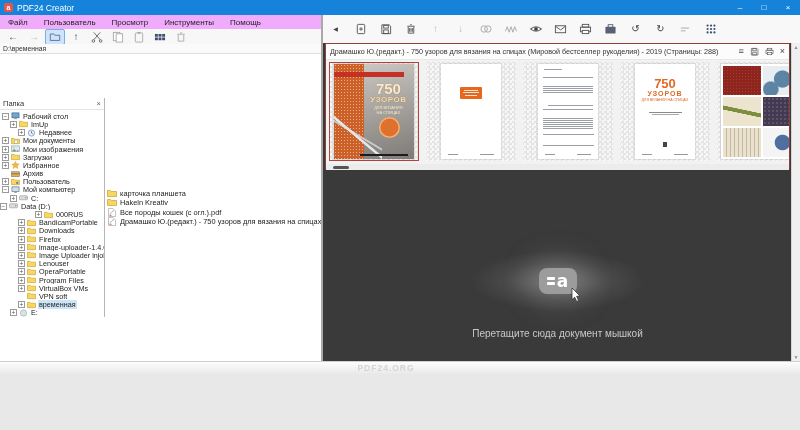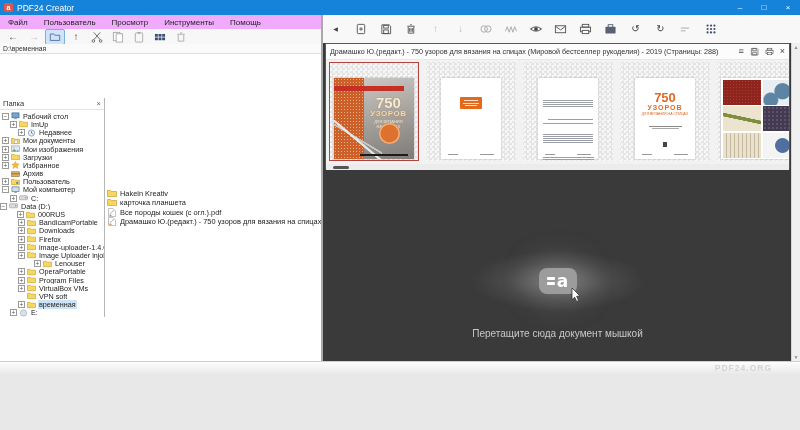--- a/index.html
+++ b/index.html
@@ -79,21 +79,21 @@
 
   .thumbs{height:102px;flex:none;display:flex;gap:7px;padding:2px 0 0 3px;overflow:hidden;}
   .thumb{flex:none;width:88px;height:97px;position:relative;border:1px solid transparent;
     background:conic-gradient(#e4e4e4 25%,#f7f7f7 0 50%,#e4e4e4 0 75%,#f7f7f7 0) 0 0/5px 5px;}
   .thumb.selected{border-color:#b2453c;}
   .thumb-scroll{height:6px;flex:none;background:#ececec;position:relative;}
   .ts-handle{position:absolute;left:7px;top:2px;width:16px;height:2.5px;background:#555;
     border-radius:2px;}
 
   
-  .pg{position:absolute;top:15px;bottom:1px;background:#fff;box-shadow:0 0 2px rgba(0,0,0,.25);}
+  .pg{position:absolute;top:1px;bottom:1px;background:#fff;box-shadow:0 0 2px rgba(0,0,0,.25);}
   .pg.cover{left:4px;right:4px;overflow:hidden;}
   .cov-l{position:absolute;top:0;bottom:0;left:0;width:38%;background-color:#cd5f28;
     background-image:radial-gradient(circle,rgba(255,240,215,.55) 0 .5px,transparent .7px);
     background-size:3px 3px;}
   .cov-r{position:absolute;top:0;bottom:0;left:38%;right:0;
     background:linear-gradient(165deg,#cac7c3 0%,#a09c98 55%,#7e7b78 100%);}
   .cov-stripe{position:absolute;top:8px;left:0;right:10px;height:5px;background:#c52f24;}
   .cov-txt{position:absolute;left:36%;right:0;top:17px;text-align:center;}
   .c750{font-size:15px;font-weight:bold;color:#f5ecd4;line-height:1;
     text-shadow:0 0 1px #b06a2a;}
@@ -150,21 +150,21 @@
     align-items:center;justify-content:center;gap:2px;
     box-shadow:0 0 26px 10px rgba(140,140,140,.35);}
   .logo-bars{display:flex;flex-direction:column;gap:2.5px;}
   .logo-bars i{display:block;width:8px;height:2.5px;background:#fff;border-radius:1px;}
   .logo-a{color:#fff;font-size:17px;font-weight:bold;line-height:1;font-family:"DejaVu Sans",sans-serif;}
   .cursor{position:absolute;left:55%;top:58%;}
   .drop-hint{margin-top:8px;font-size:10px;color:#c9c9c9;}
 
   
   .statusbar{height:12px;flex:none;background:linear-gradient(#fdfdfd,#e9e9ec);
-    border-top:1px solid #cfcfcf;display:flex;align-items:center;justify-content:flex-end;
+    border-top:1px solid #cfcfcf;display:flex;align-items:center;justify-content:center;
     padding-right:28px;font-size:8.5px;font-weight:bold;letter-spacing:1px;color:#d4d4d8;}
 </style>
 </head>
 <body>
 
 <div class="app">
 
   <div class="titlebar">
     <span class="appicon">a</span>
     <span>PDF24 Creator</span>
@@ -333,21 +333,21 @@
                 <span class="tlabel">C:</span>
               </div>
               <div class="trow" style="padding-left: 0;">
                 <span class="tg">−</span>
                 <svg class="tic" viewBox="0 0 10 9">
                   <rect x=".5" y="2" width="9" height="4.5" rx="1" fill="#dcdcdc" stroke="#8a8a8a" stroke-width=".6"></rect>
                   <circle cx="7.5" cy="4.2" r=".7" fill="#59a059"></circle>
                 </svg>
                 <span class="tlabel">Data (D:)</span>
               </div>
-              <div class="trow" style="padding-left: 17px;">
+              <div class="trow" style="padding-left: 35px;">
                 <span class="tg">+</span>
                 <svg class="tic" viewBox="0 0 10 9">
                   <path d="M.5 1.5h3l1 1h5v5h-9z" fill="#f7d761" stroke="#c79f2e" stroke-width=".7"></path>
                 </svg>
                 <span class="tlabel">000RUS</span>
               </div>
               <div class="trow" style="padding-left: 18px;">
                 <span class="tg">+</span>
                 <svg class="tic" viewBox="0 0 10 9">
                   <path d="M.5 1.5h3l1 1h5v5h-9z" fill="#f7d761" stroke="#c79f2e" stroke-width=".7"></path>
@@ -375,21 +375,21 @@
                 </svg>
                 <span class="tlabel">image-uploader-1.4.0</span>
               </div>
               <div class="trow" style="padding-left: 18px;">
                 <span class="tg">+</span>
                 <svg class="tic" viewBox="0 0 10 9">
                   <path d="M.5 1.5h3l1 1h5v5h-9z" fill="#f7d761" stroke="#c79f2e" stroke-width=".7"></path>
                 </svg>
                 <span class="tlabel">Image Uploader injob</span>
               </div>
-              <div class="trow" style="padding-left: 34px;">
+              <div class="trow" style="padding-left: 18px;">
                 <span class="tg">+</span>
                 <svg class="tic" viewBox="0 0 10 9">
                   <path d="M.5 1.5h3l1 1h5v5h-9z" fill="#f7d761" stroke="#c79f2e" stroke-width=".7"></path>
                 </svg>
                 <span class="tlabel">Lenouser</span>
               </div>
               <div class="trow" style="padding-left: 18px;">
                 <span class="tg">+</span>
                 <svg class="tic" viewBox="0 0 10 9">
                   <path d="M.5 1.5h3l1 1h5v5h-9z" fill="#f7d761" stroke="#c79f2e" stroke-width=".7"></path>
@@ -432,27 +432,27 @@
                 </svg>
                 <span class="tlabel">E:</span>
               </div>
             </div>
         </div>
         <div class="files" id="files">
             <div class="frow">
               <svg class="fic" viewBox="0 0 10 9">
                 <path d="M.5 1.5h3l1 1h5v5h-9z" fill="#f7d761" stroke="#c79f2e" stroke-width=".7"></path>
               </svg>
-              <span>Hakeln Kreativ</span>
+              <span>карточка планшета</span>
             </div>
             <div class="frow">
               <svg class="fic" viewBox="0 0 10 9">
                 <path d="M.5 1.5h3l1 1h5v5h-9z" fill="#f7d761" stroke="#c79f2e" stroke-width=".7"></path>
               </svg>
-              <span>карточка планшета</span>
+              <span>Hakeln Kreativ</span>
             </div>
             <div class="frow">
               <svg class="fic" viewBox="0 0 10 9">
                 <path d="M1.5.5h4.5l2.5 2.5v5.5h-7z" fill="#fff" stroke="#9a9a9a" stroke-width=".6"></path>
                 <path d="M3 6.5c.5-2 2.5-3 4-4" stroke="#8899aa" fill="none" stroke-width=".8"></path>
                 <rect x="2.5" y="6.8" width="2" height="1" fill="#d86b2a"></rect>
               </svg>
               <span>Все породы кошек (с огл.).pdf</span>
             </div>
             <div class="frow">

